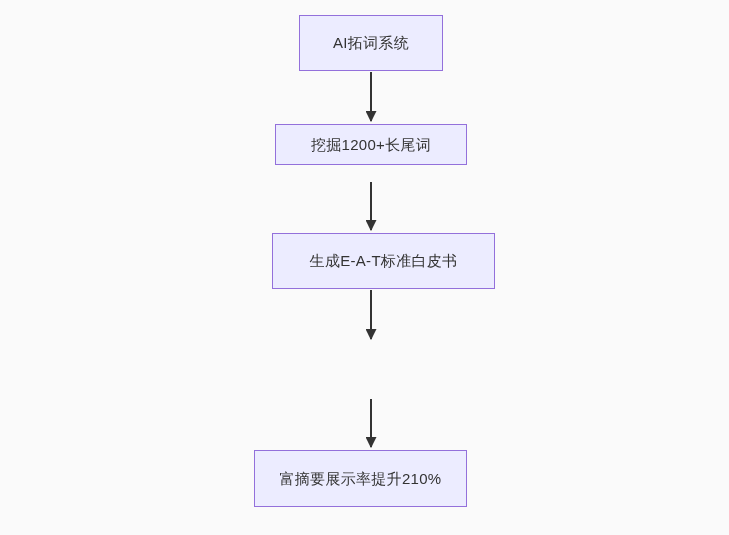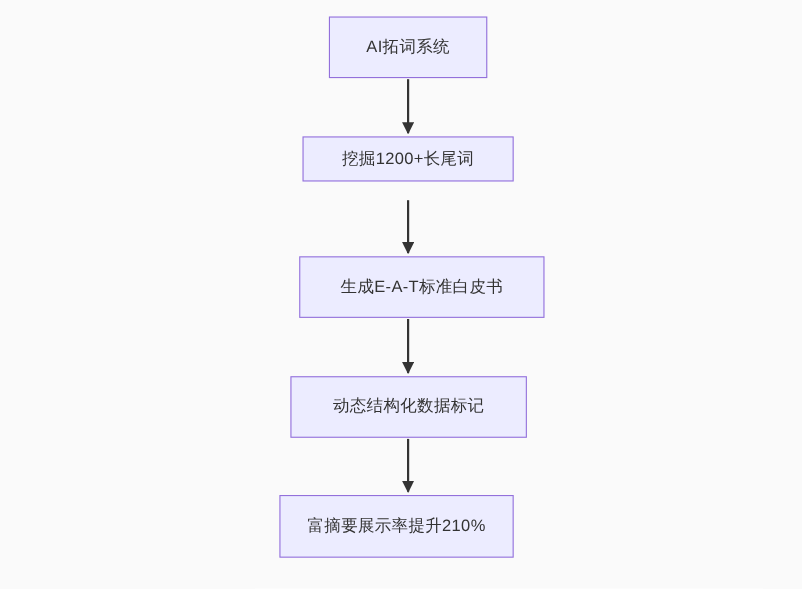--- a/index.html
+++ b/index.html
@@ -69,21 +69,18 @@
   </div>
 
   <div class="flow-node node-2">
     <span class="node-label">挖掘1200+长尾词</span>
   </div>
 
   <div class="flow-node node-3">
     <span class="node-label">生成E-A-T标准白皮书</span>
   </div>
 
-  <div class="flow-node node-4">
-    <span class="node-label">动态结构化数据标记</span>
-  </div>
 
   <div class="flow-node node-5">
     <span class="node-label">富摘要展示率提升210%</span>
   </div>
 
 </div>
 
 </body></html>

